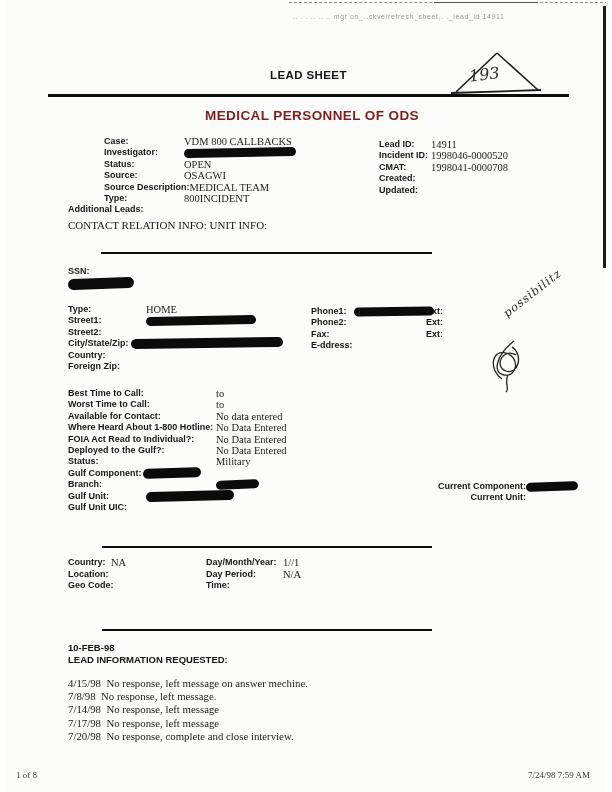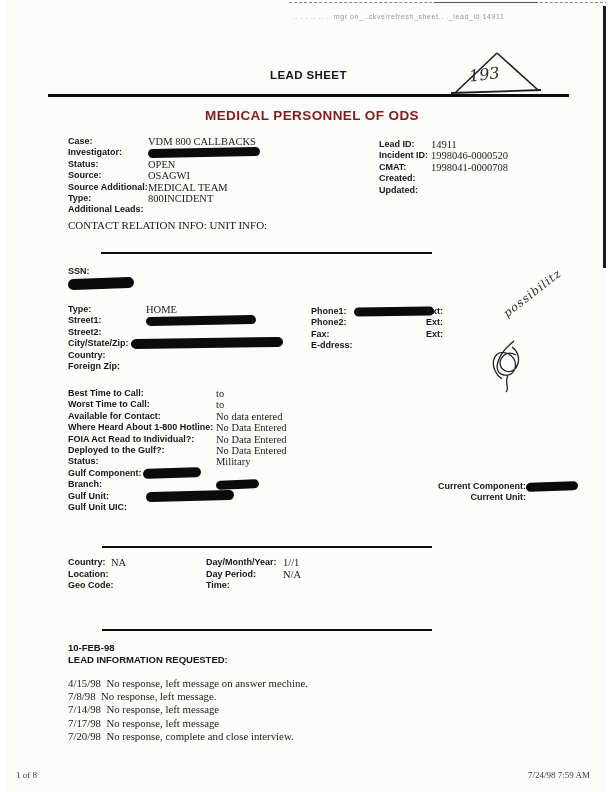--- a/index.html
+++ b/index.html
@@ -6,21 +6,21 @@
   .page{
     position:relative;width:600px;height:792px;margin:0 auto;
     background:#fcfcfa;color:#111;overflow:hidden;
     font-family:"Liberation Sans",sans-serif;
   }
   
   .lbl{font-weight:bold;font-size:9px;white-space:nowrap;color:#161616;}
   .val{font-family:"Liberation Serif",serif;font-size:10.5px;white-space:nowrap;color:#1a1a1a;}
   .frow{display:flex;align-items:flex-start;line-height:11.4px;position:relative;}
   
-  .w80{min-width:80px;} .w52{min-width:52px;} .w78{min-width:78px;}
+  .w80{min-width:80px;margin-left:36px;} .w52{min-width:52px;} .w78{min-width:78px;}
   .w44{min-width:44px;} .w148{min-width:148px;} .w43{min-width:43px;} .w74{min-width:74px;}
   
   .abs{position:absolute;}
   .headline{font-weight:bold;font-size:11.5px;letter-spacing:.4px;color:#151515;}
   .doctitle{font-weight:bold;font-size:13.5px;letter-spacing:.4px;color:#7f1d1d;}
   .rule{position:absolute;background:#0c0c0c;}
   .redact{display:inline-block;background:#0b0b0b;border-radius:5px;}
   .serifline{font-family:"Liberation Serif",serif;font-size:11px;white-space:nowrap;color:#161616;}
   .faint{color:#979792;font-size:7px;letter-spacing:.6px;filter:blur(.35px);white-space:nowrap;}
   .hand{font-family:"DejaVu Serif",serif;font-style:italic;color:#2c2c2c;}
@@ -67,21 +67,21 @@
       </div>
     <div class="frow">
         <span class="lbl w80">Status:</span>
         <span class="val">OPEN</span>
       </div>
     <div class="frow">
         <span class="lbl w80">Source:</span>
         <span class="val">OSAGWI</span>
       </div>
     <div class="frow">
-        <span class="lbl w80">Source Additional:</span>
+        <span class="lbl w80">Source Description:</span>
         <span class="val">MEDICAL TEAM</span>
       </div>
     <div class="frow">
         <span class="lbl w80">Type:</span>
         <span class="val">800INCIDENT</span>
       </div>
     <div class="frow">
         <span class="lbl">Additional Leads:</span>
       </div>
     <div class="serifline" style="margin-top:3px;">CONTACT RELATION INFO: UNIT INFO:</div>

